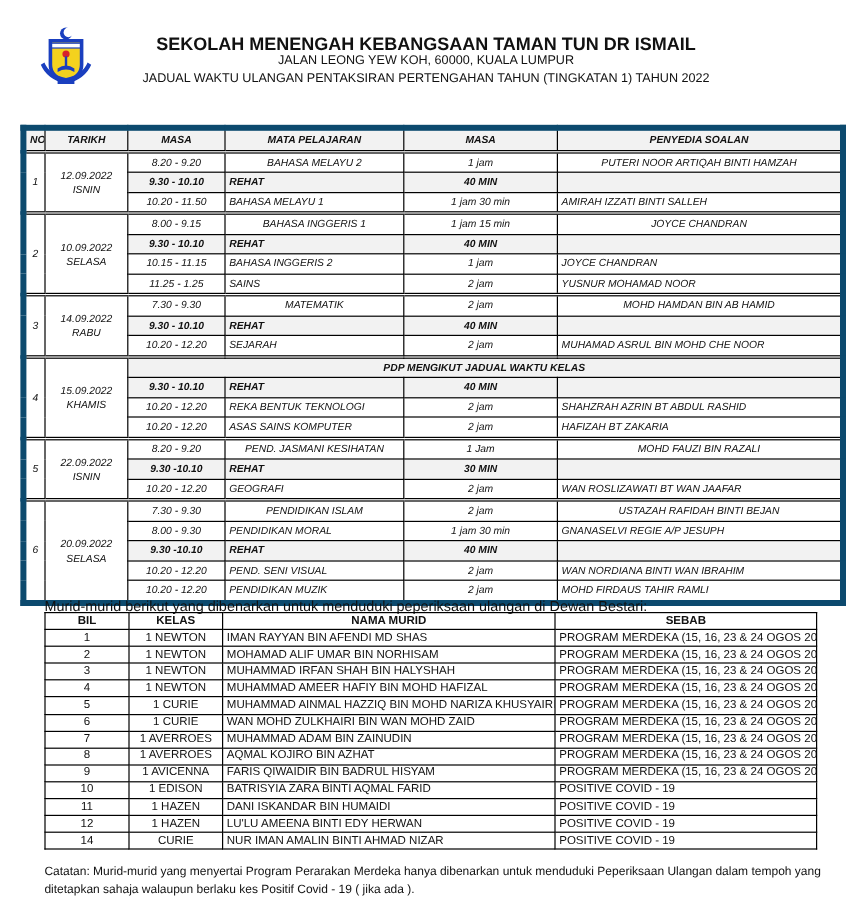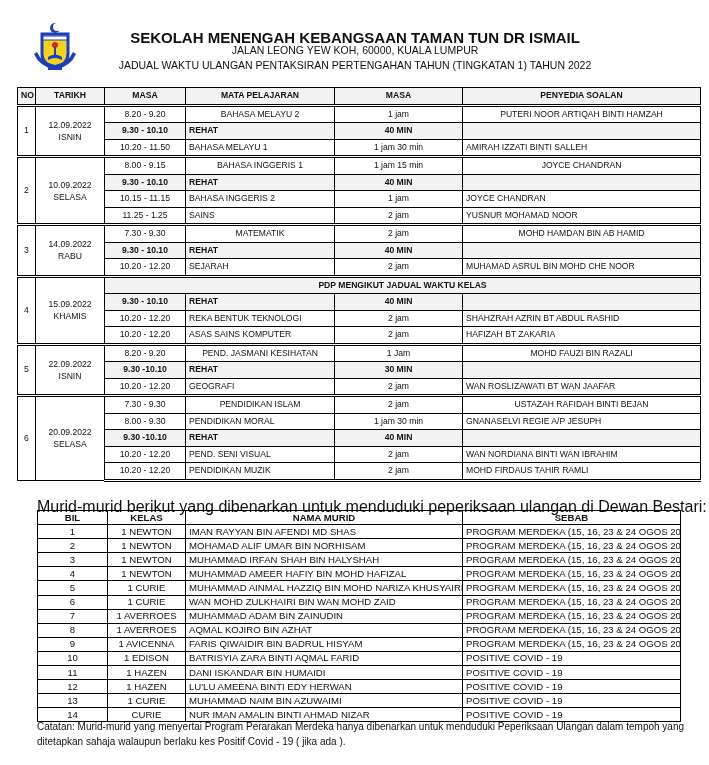--- a/index.html
+++ b/index.html
@@ -4,31 +4,31 @@
 <style>
   html, body { margin:0; padding:0; background:#ffffff; }
   body { width:709px; height:765px; position:relative; overflow:hidden; font-family:"Liberation Sans", sans-serif; color:#111; }
   .logo { position:absolute; left:33px; top:22px; width:44px; height:50px; }
   .hdr { position:absolute; left:0; width:709px; text-align:center; }
   .hdr1 { top:29px; font-size:15px; font-weight:bold; left:75px; width:560px; }
   .hdr2 { top:44px; font-size:10.5px; left:75px; width:560px; }
   .hdr3 { top:59px; font-size:10.5px; left:75px; width:560px; }
 
   table { border-collapse:collapse; position:absolute; table-layout:fixed; }
-  #sched { left:17px; top:87px; width:683px; font-size:8.6px; border:1px solid #0c4a6e; }
+  #sched { left:17px; top:104px; width:683px; font-size:8.6px; border:5px solid #0c4a6e;font-style:italic; }
   #sched td, #sched th { border:1px solid #000; padding:0 3px; height:15.5px; line-height:15px; white-space:nowrap; overflow:hidden; }
   #sched th { font-weight:bold; background:#f2f2f2; text-align:center; }
   #sched td.c { text-align:center; }
   #sched tr.rehat td.m, #sched tr.rehat td.s, #sched tr.rehat td.d, #sched tr.rehat td.p { background:#f2f2f2; font-weight:bold; }
   #sched tr.grp-start td { border-top:3px double #000;text-align:center; }
   #sched tr.pdp td.pdpcell { background:#f2f2f2; font-weight:bold; text-align:center; }
   #sched td.dt { line-height:12px; vertical-align:middle; text-align:center; }
   #sched tr.last td { border-bottom:3px double #000; }
 
-  .note-top { position:absolute; left:37px; top:498px; font-size:16px; }
+  .note-top { position:absolute; left:37px; top:498px; font-size:12px; }
   #students { left:37px; top:510px; width:643px; font-size:9.6px; border:1px solid #000; }
   #students td, #students th { border:1px solid #000; padding:0 3px; height:13.1px; line-height:12px; white-space:nowrap; overflow:hidden; }
   #students th { font-weight:bold; text-align:center; }
   #students td.c { text-align:center; }
   .catatan { position:absolute; left:37px; top:719px; font-size:10px; line-height:15px; width:660px; }
 </style>
 </head>
 <body>
 
 <div class="logo">
@@ -315,26 +315,20 @@
         <td>DANI ISKANDAR BIN HUMAIDI</td>
         <td>POSITIVE COVID - 19</td>
       </tr>
       <tr>
         <td class="c">12</td>
         <td class="c">1 HAZEN</td>
         <td>LU'LU AMEENA BINTI EDY HERWAN</td>
         <td>POSITIVE COVID - 19</td>
       </tr>
       <tr>
-        <td class="c">13</td>
-        <td class="c">1 CURIE</td>
-        <td>MUHAMMAD NAIM BIN AZUWAIMI</td>
-        <td>POSITIVE COVID - 19</td>
-      </tr>
-      <tr>
         <td class="c">14</td>
         <td class="c">CURIE</td>
         <td>NUR IMAN AMALIN BINTI AHMAD NIZAR</td>
         <td>POSITIVE COVID - 19</td>
       </tr>
     </tbody>
 </table>
 
 <div class="catatan">Catatan: Murid-murid yang menyertai Program Perarakan Merdeka hanya dibenarkan untuk menduduki Peperiksaan Ulangan dalam tempoh yang ditetapkan sahaja walaupun berlaku kes Positif Covid - 19 ( jika ada ).</div>
 

